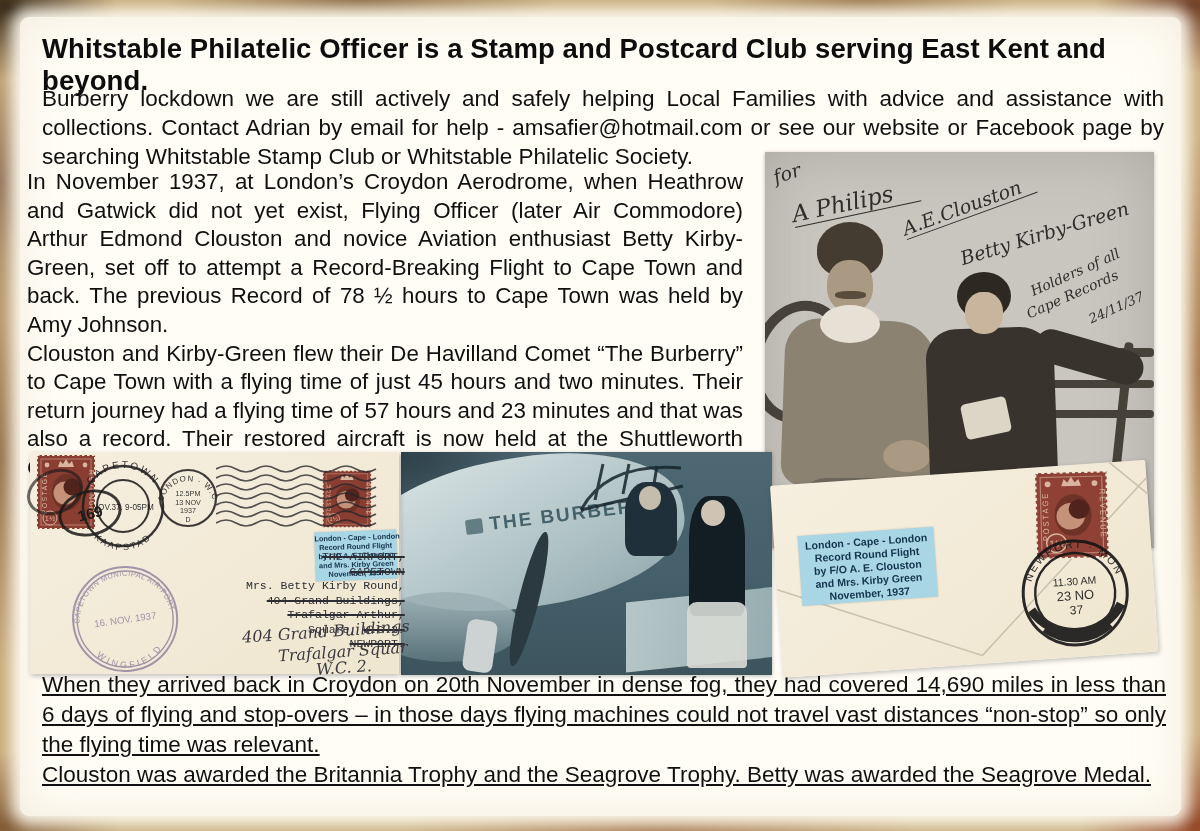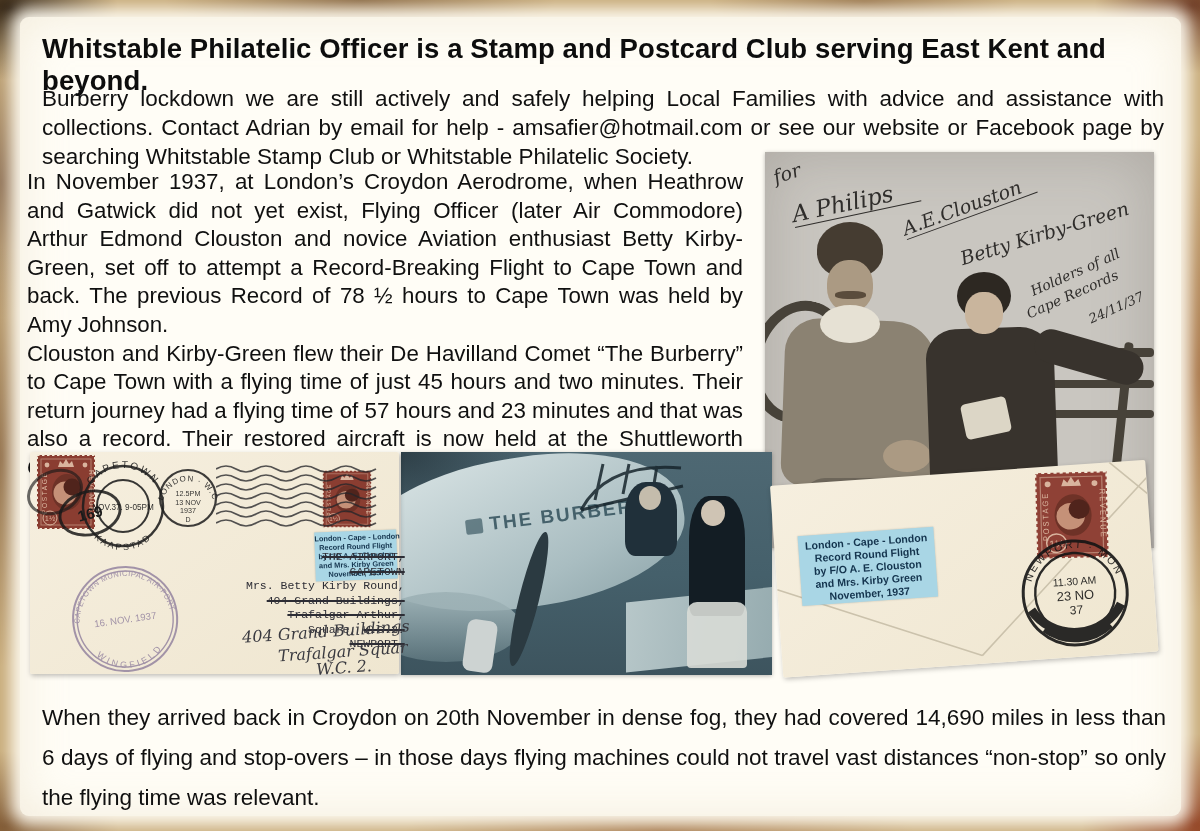--- a/index.html
+++ b/index.html
@@ -25,22 +25,22 @@
     box-shadow:0 0 16px 9px rgba(255,252,242,.95), inset 0 0 46px rgba(222,206,172,.35);}
 
   
   .headline{position:absolute;left:42px;top:33px;width:1122px;font-size:27.5px;font-weight:bold;
     color:#0d0d0d;letter-spacing:.1px;}
   .intro{position:absolute;left:42px;top:84px;width:1122px;font-size:22.5px;line-height:29px;
     color:#101010;text-align:justify;}
   .story{position:absolute;left:27px;top:168px;width:716px;font-size:22.3px;line-height:28.6px;
     color:#101010;text-align:justify;}
   .story p,.outro p,.intro p{margin:0;}
-  .outro{position:absolute;left:42px;top:698px;width:1124px;font-size:22.5px;line-height:40px;
-    color:#101010;text-align:justify;}
+  .outro{position:absolute;left:42px;top:670px;width:1124px;font-size:22.5px;line-height:30px;
+    color:#101010;text-align:justify;text-decoration:underline;}
 
   
   .photo-aviators{position:absolute;left:765px;top:152px;width:389px;height:396px;
     background:#c9c6c0;overflow:hidden;box-shadow:0 1px 4px rgba(0,0,0,.28);
     box-shadow:inset 0 0 60px rgba(90,85,75,.25), 0 1px 4px rgba(0,0,0,.28);}
   .pav{position:absolute;}
   .script{font-family:"DejaVu Serif",serif;font-style:italic;color:#2f2d2b;white-space:nowrap;}
   .benchbar{position:absolute;background:#474239;border-radius:4px;}
   .bencharc{position:absolute;left:-14px;top:148px;width:78px;height:104px;border:10px solid #474239;
     border-radius:50%;border-right-color:transparent;transform:rotate(14deg);}
@@ -104,20 +104,21 @@
 <div class="headline">Whitstable Philatelic Officer is a Stamp and Postcard Club serving East Kent and beyond.</div>
 <div class="intro">
   <p>Burberry lockdown we are still actively and safely helping Local Families with advice and assistance with collections. Contact Adrian by email for help - amsafier@hotmail.com or see our website or Facebook page by searching Whitstable Stamp Club or Whitstable Philatelic Society.</p>
 </div>
 <div class="story">
   <p>In November 1937, at London’s Croydon Aerodrome, when Heathrow and Gatwick did not yet exist, Flying Officer (later Air Commodore) Arthur Edmond Clouston and novice Aviation enthusiast Betty Kirby-Green, set off to attempt a Record-Breaking Flight to Cape Town and back. The previous Record of 78 ½ hours to Cape Town was held by Amy Johnson.</p>
   <p>Clouston and Kirby-Green flew their De Havilland Comet “The Burberry” to Cape Town with a flying time of just 45 hours and two minutes.  Their return journey had a flying time of 57 hours and 23 minutes and that was also a record. Their restored aircraft is now held at the Shuttleworth Collection.</p>
 </div>
 <div class="outro">
   <p>When they arrived back in Croydon on 20th November in dense fog, they had covered 14,690 miles in less than 6 days of flying and stop-overs – in those days flying machines could not travel vast distances “non-stop” so only the flying time was relevant.</p>
+  <p>Clouston was awarded the Britannia Trophy and the Seagrove Trophy. Betty was awarded the Seagrove Medal.</p>
 </div>
 
 <div class="photo-aviators">
 
   <div class="bencharc"></div>
   <div class="benchbar" style="left:248px;top:196px;width:141px;height:9px;"></div>
   <div class="benchbar" style="left:252px;top:228px;width:137px;height:8px;"></div>
   <div class="benchbar" style="left:256px;top:258px;width:133px;height:8px;"></div>
   <div class="benchbar" style="left:352px;top:190px;width:9px;height:150px;transform:rotate(6deg);"></div>
 

